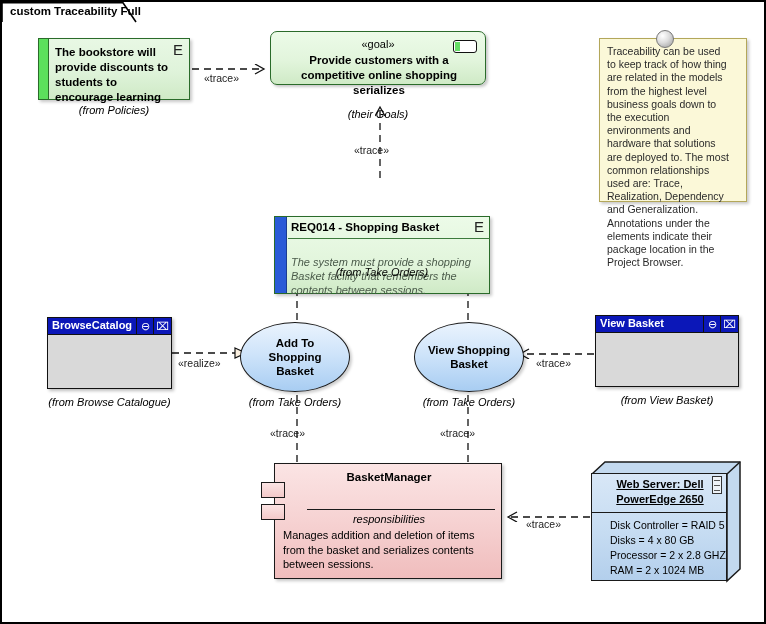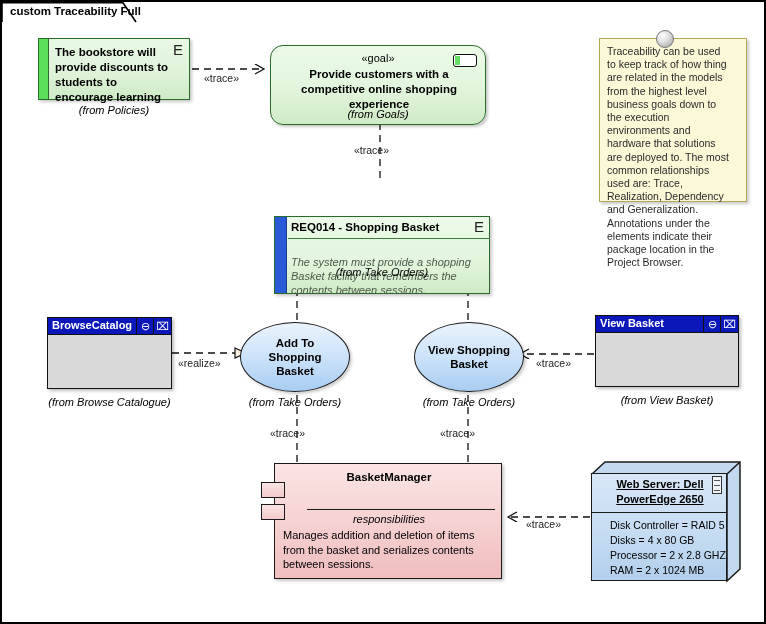--- a/index.html
+++ b/index.html
@@ -73,23 +73,23 @@
   }
   .e-icon {
     position: absolute;
     font-size: 15px;
     color: #222;
     font-family: "Liberation Sans", sans-serif;
   }
 
   
   #goal-box {
-    left: 268px; top: 43px; width: 216px; height: 80px;
+    left: 268px; top: 29px; width: 216px; height: 54px;
     border: 1px solid #2a6b2a;
-    border-radius: 13px;
+    border-radius: 7px;
     background: linear-gradient(to bottom, #ecfbe8 0%, #e2f5dc 55%, #cfeac6 100%);
     box-shadow: 2px 2px 3px rgba(0,0,0,0.22);
   }
   #goal-stereo {
     left: 0; top: 6px; width: 100%;
     text-align: center; font-size: 11px; color: #000;
   }
   #goal-name {
     left: 8px; top: 21px; width: 200px;
     text-align: center; font-size: 11.5px; font-weight: bold;
@@ -319,26 +319,26 @@
 
   <div class="abs" id="policy-box">
     <div class="abs" id="policy-bar"></div>
     <div class="abs" id="policy-text">The bookstore will provide discounts to students to encourage learning</div>
     <span class="e-icon" style="right:6px; top:2px;">E</span>
   </div>
   <div class="pkg-label" style="left:36px; top:102px; width:152px;">(from Policies)</div>
 
   <div class="abs" id="goal-box">
     <div class="abs" id="goal-stereo">«goal»</div>
-    <div class="abs" id="goal-name">Provide customers with a competitive online shopping experience</div>
+    <div class="abs" id="goal-name">Provide customers with a competitive online shopping serializes</div>
     <div class="abs" id="goal-icon">
       <div class="abs" id="goal-icon-fill"></div>
     </div>
   </div>
-  <div class="pkg-label" style="left:268px; top:106px; width:216px;">(from Goals)</div>
+  <div class="pkg-label" style="left:268px; top:106px; width:216px;">(their Goals)</div>
 
   <div class="abs" id="note-box">
     <div class="abs" id="note-text">Traceability can be used to keep track of how thing are related in the models from the highest level business goals down to the execution environments and hardware that solutions are deployed to. The most common relationships used are: Trace, Realization, Dependency and Generalization. Annotations under the elements indicate their package location in the Project Browser.</div>
   </div>
   <div class="abs" id="note-pin"></div>
 
   <div class="abs" id="req-box">
     <div class="abs" id="req-bar"></div>
     <div class="abs" id="req-title">REQ014 - Shopping Basket</div>
     <span class="e-icon" style="right:5px; top:1px;">E</span>

